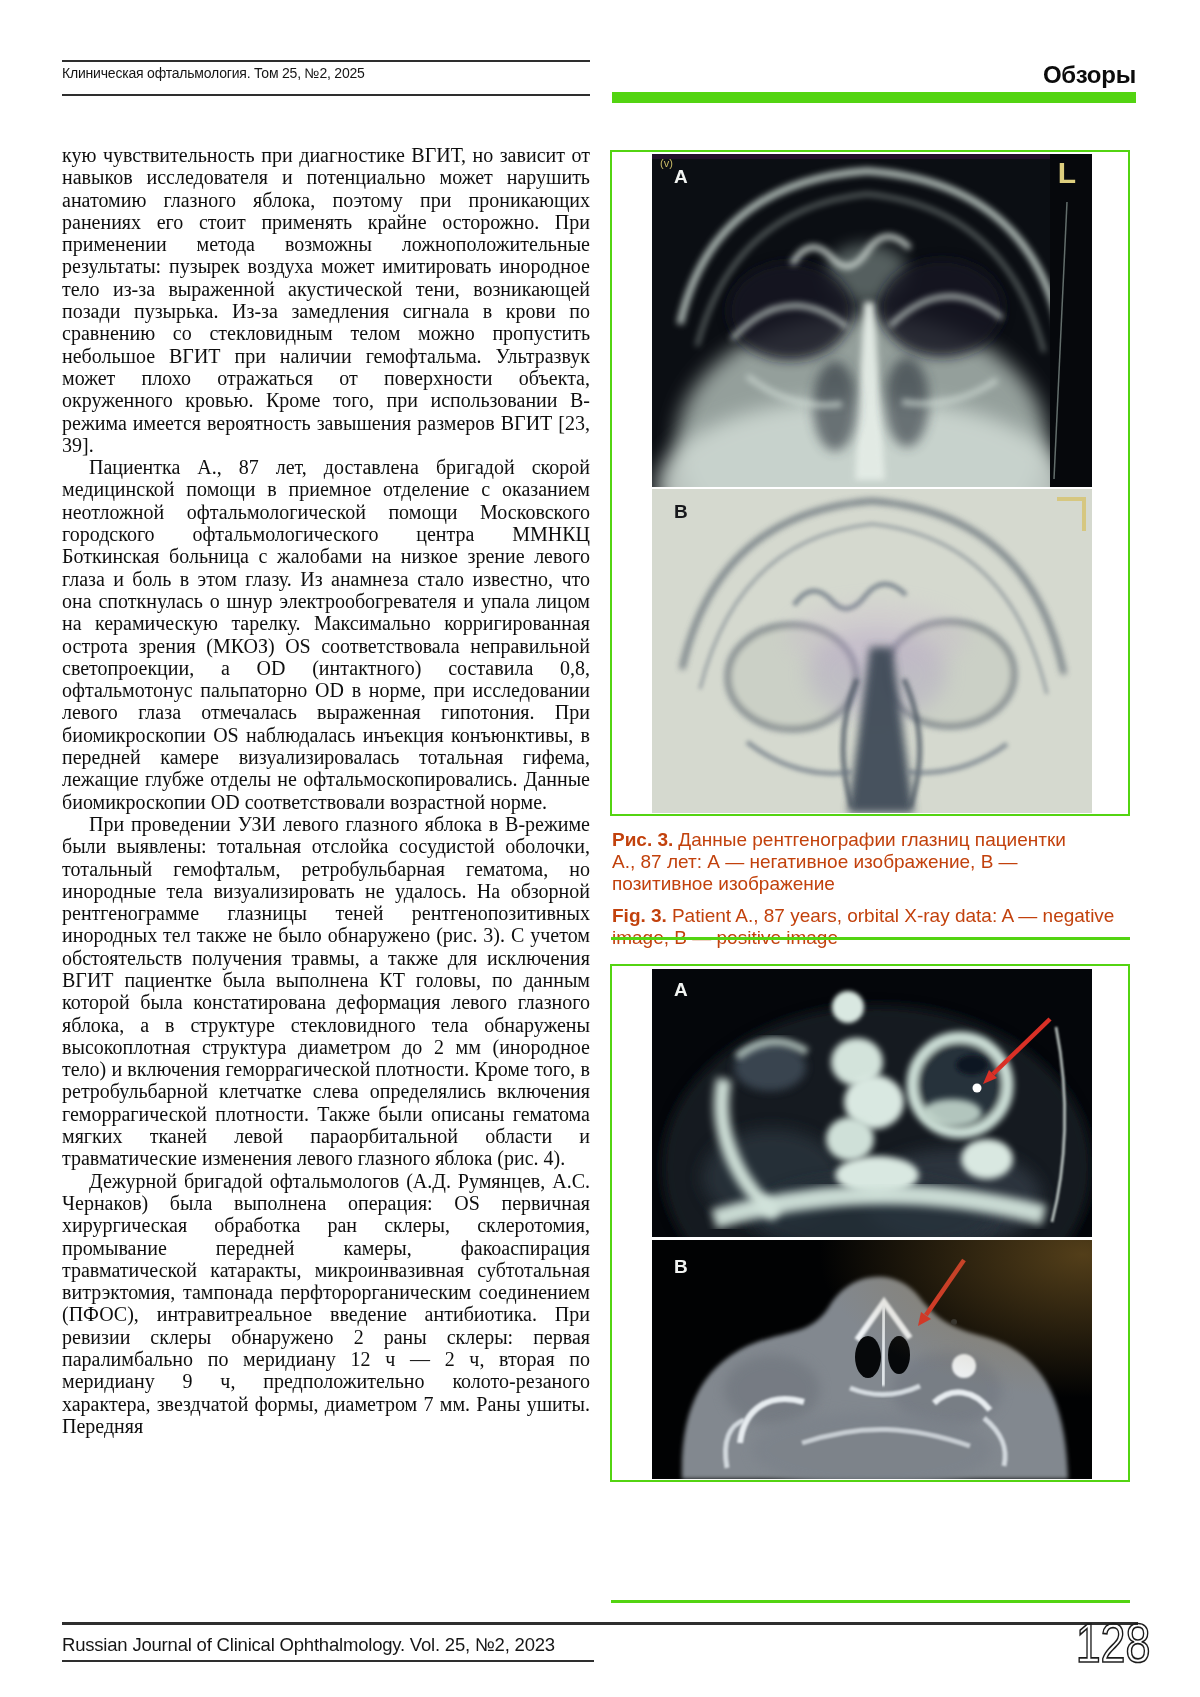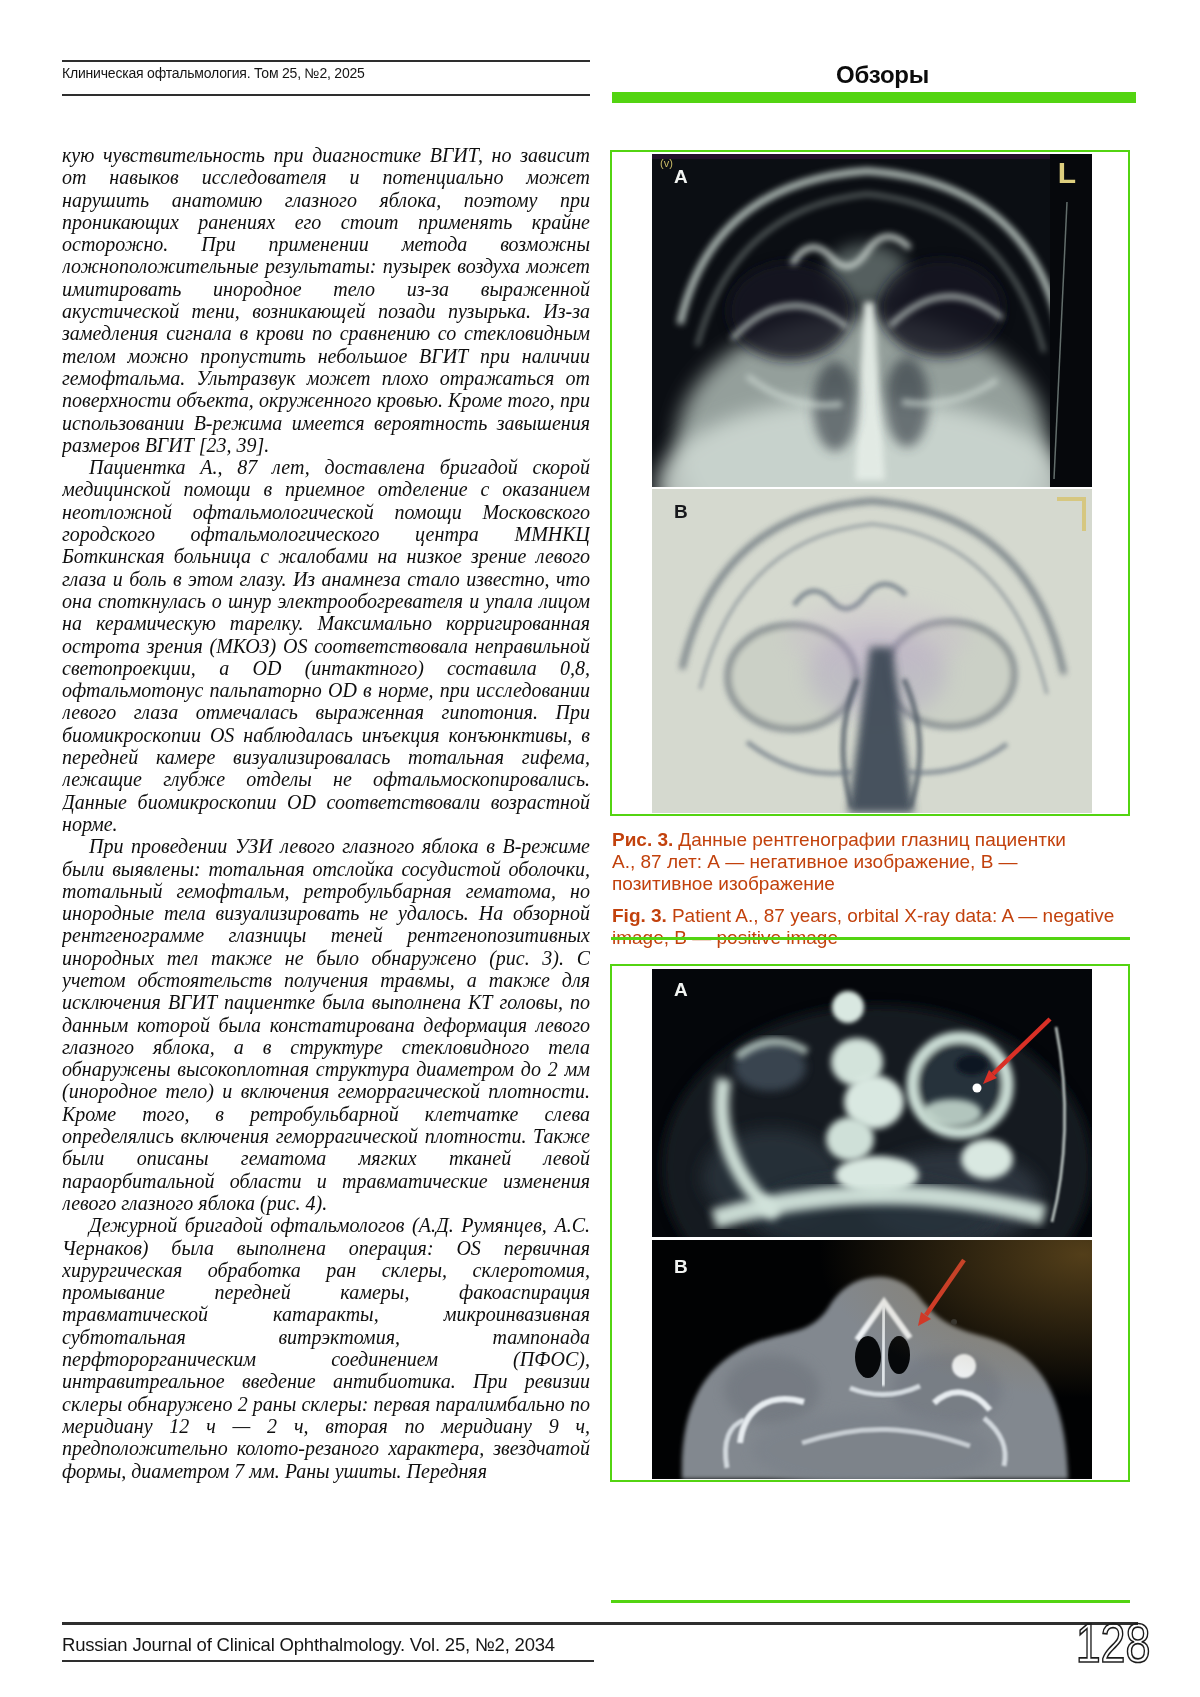--- a/index.html
+++ b/index.html
@@ -6,27 +6,27 @@
   html,body{ margin:0; padding:0; background:#ffffff; }
   #page{ position:relative; width:1200px; height:1697px; background:#fff; overflow:hidden;
          font-family:"Liberation Sans", sans-serif; }
 
   
   .hrule{ position:absolute; background:var(--rule); }
   #header-line-top{ left:62px; top:60px; width:528px; height:2px; }
   #header-line-bottom{ left:62px; top:94px; width:528px; height:2px; }
   #journal-title{ position:absolute; left:62px; top:65px; font-size:14px; letter-spacing:-0.2px; color:#141414; }
   #header-green-bar{ position:absolute; left:612px; top:92px; width:524px; height:11px; background:var(--accent); }
-  #section-label{ position:absolute; left:836px; top:61px; width:300px; text-align:left;
+  #section-label{ position:absolute; left:836px; top:61px; width:300px; text-align:right;
                   font-size:24px; font-weight:bold; color:#0c0c0c; letter-spacing:-0.2px; }
 
   
   #left-col{ position:absolute; left:62px; top:144px; width:528px; height:1466px; overflow:hidden; }
   p.body-p{ margin:0; text-align:justify; font-family:"Liberation Serif", serif;
-            font-size:20px; line-height:22.3px; color:#0e0e0e; hyphens:auto;font-style:italic; -webkit-hyphens:auto; }
+            font-size:20px; line-height:22.3px; color:#0e0e0e; hyphens:auto; -webkit-hyphens:auto; }
   p.body-p.indent{ text-indent:27px; }
   .head-wrap{ position:relative; margin:54px 0 8px 0; }
   h2.section-heading{ margin:0; font-family:"Liberation Serif", serif; font-weight:bold;
                       font-variant:small-caps; font-size:28px; line-height:30px; letter-spacing:0.4px; color:#000; }
 
   
   .figbox{ position:absolute; border:2.5px solid var(--accent); background:#fff; box-sizing:border-box; }
   #fig3-box{ left:610px; top:150px; width:520px; height:666px; }
   #fig4-box{ left:610px; top:964px; width:520px; height:518px; }
   .photo{ position:absolute; overflow:hidden; }
@@ -223,21 +223,21 @@
         <polygon points="266,86 279,79 269,72" class="arrow-head" fill="#da3026"></polygon>
         <rect width="440" height="239" fill="url(#sepia)"></rect>
       </svg>
       <span class="plabel white" style="left:22px; top:16px">B</span>
     </div>
   </div>
 
   <div class="green-sep" id="sep-fig4"></div>
 
   <div class="hrule" id="footer-rule"></div>
-  <div id="footer-title">Russian Journal of Clinical Ophthalmology. Vol. 25, №2, 2034</div>
+  <div id="footer-title">Russian Journal of Clinical Ophthalmology. Vol. 25, №2, 2023</div>
   <div class="hrule" id="footer-underline"></div>
   <svg id="page-number" viewBox="0 0 120 58">
     <g transform="scale(0.8,1)">
       <text x="148" y="46" text-anchor="end" font-family="Liberation Sans, sans-serif" font-size="56" fill="none" stroke="#1b1b1b" stroke-width="1.7">128</text>
     </g>
   </svg>
 
 </div>
 
 </body></html>

